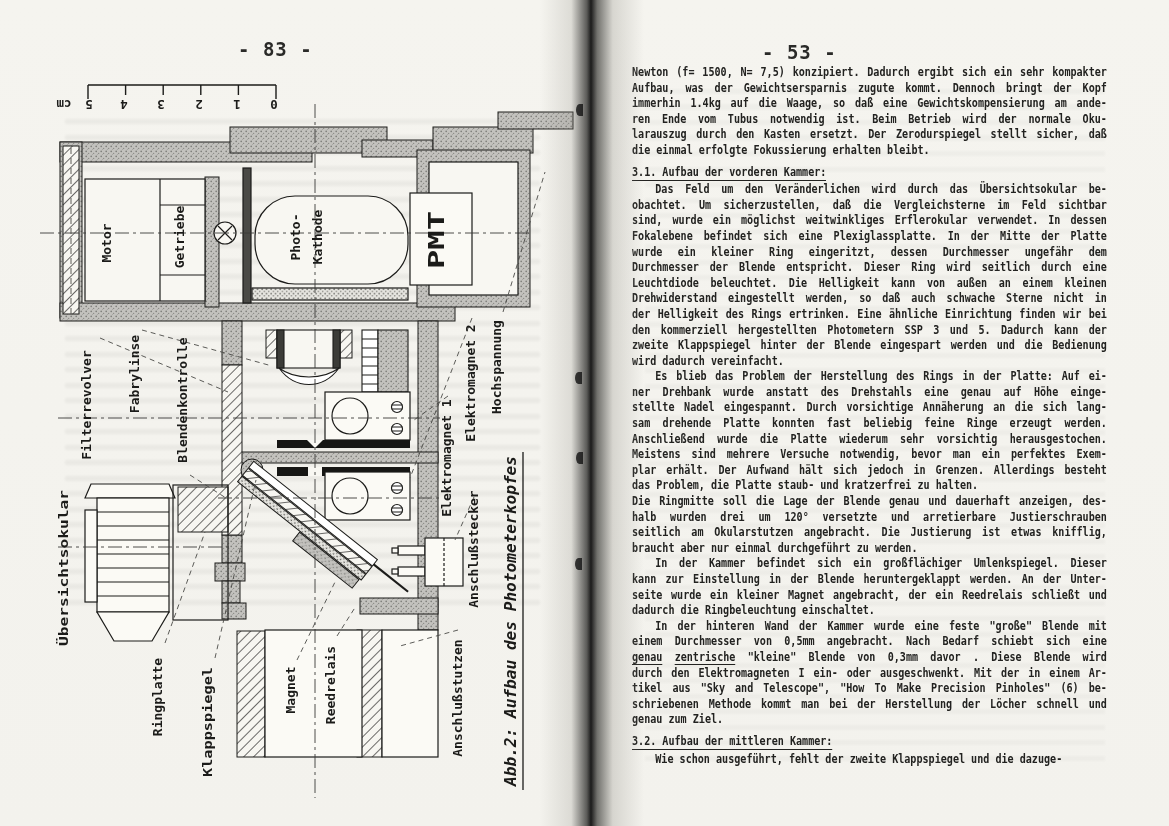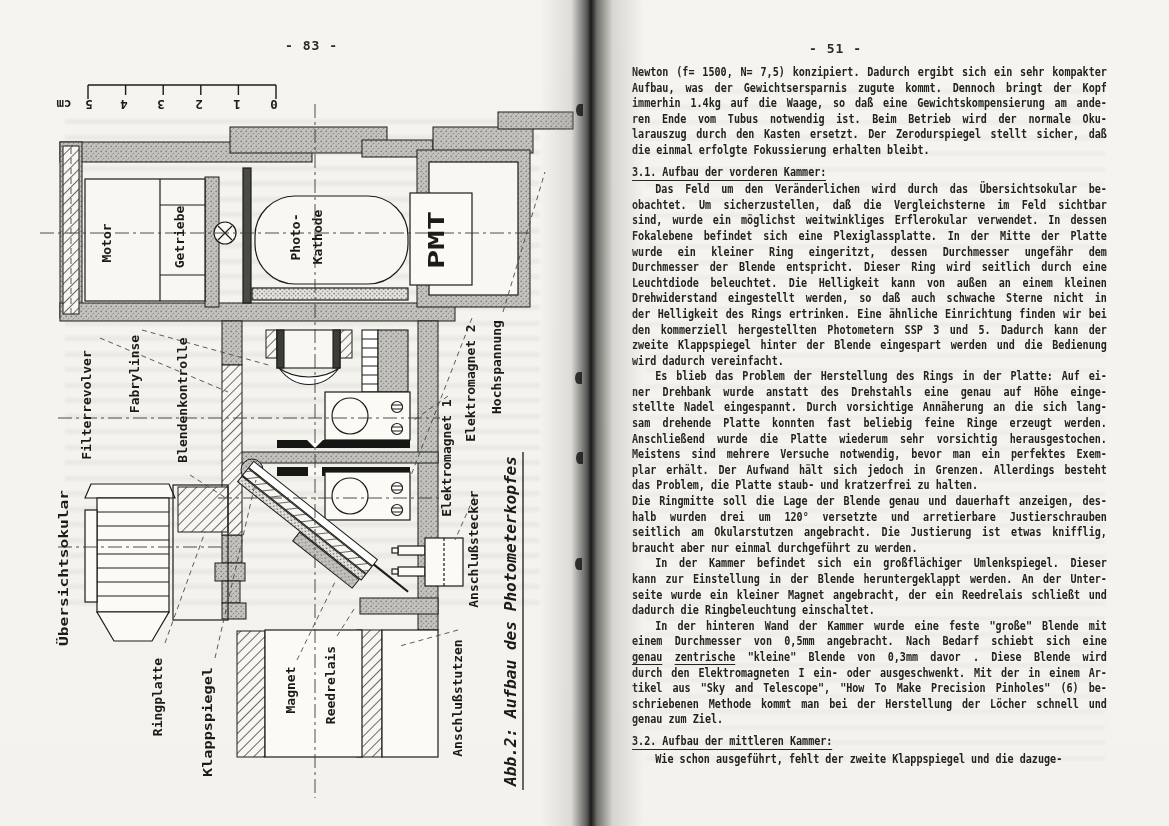--- a/index.html
+++ b/index.html
@@ -18,22 +18,22 @@
       rgba(245,244,239,0) 100%);
   }
   .nick { position:absolute; width:7px; height:12px; background:#111; border-radius:50% 0 0 50%; opacity:.8; }
   
   .bleed {
     position:absolute; pointer-events:none;
     background:repeating-linear-gradient(to bottom, transparent 0 4px, #4a4a46 4px 9px, transparent 9px 15.5px);
     filter:blur(1.2px);
   }
   .pgnum {
-    position:absolute; font-size:13px; font-weight:bold; color:#2a2a28;
-    width:100px; text-align:right; letter-spacing:1px;
+    position:absolute; font-size:19px; font-weight:bold; color:#2a2a28;
+    width:100px; text-align:left; letter-spacing:1px;
   }
   
   .rp {
     position:absolute; left:632px; top:64px; width:612px;
     transform:scaleX(0.776); transform-origin:0 0;
     font-size:13px; line-height:15.6px; font-weight:bold; color:#222220;
   }
   .ln { text-align:justify; text-align-last:justify; white-space:nowrap; }
   .ln.last { text-align-last:left; }
   .ln.ind { text-indent:30px; }
@@ -243,21 +243,21 @@
       <text transform="rotate(-90 478 549)" x="478" y="549">Anschlußstecker</text>
       <text transform="rotate(-90 451 458)" x="451" y="458">Elektromagnet 1</text>
       <text transform="rotate(-90 475 383)" x="475" y="383">Elektromagnet 2</text>
       <text transform="rotate(-90 501 367)" x="501" y="367">Hochspannung</text>
     </g>
 
     <text transform="rotate(-90 516 621)" x="516" y="621" fill="#1b1b19" font-size="15" font-weight="bold" font-style="italic" text-anchor="middle" textLength="330" lengthAdjust="spacingAndGlyphs">Abb.2: Aufbau des Photometerkopfes</text>
     <line x1="523" y1="452" x2="523" y2="790" stroke="#1b1b19" stroke-width="1.3"></line>
   </svg>
 
-  <div class="pgnum" style="left:762px; top:41px;">- 51 -</div>
+  <div class="pgnum" style="left:762px; top:41px;">- 53 -</div>
 
   <div class="bleed" style="left:645px; top:85px; width:460px; height:680px; opacity:0.032;"></div>
 
   <div class="rp">
     <div class="ln">Newton (f= 1500, N= 7,5) konzipiert. Dadurch ergibt sich ein sehr kompakter</div>
     <div class="ln">Aufbau, was der Gewichtsersparnis zugute kommt. Dennoch bringt der Kopf</div>
     <div class="ln">immerhin 1.4kg auf die Waage, so daß eine Gewichtskompensierung am ande-</div>
     <div class="ln">ren Ende vom Tubus notwendig ist. Beim Betrieb wird der normale Oku-</div>
     <div class="ln">larauszug durch den Kasten ersetzt. Der Zerodurspiegel stellt sicher, daß</div>
     <div class="ln last">die einmal erfolgte Fokussierung erhalten bleibt.</div>

